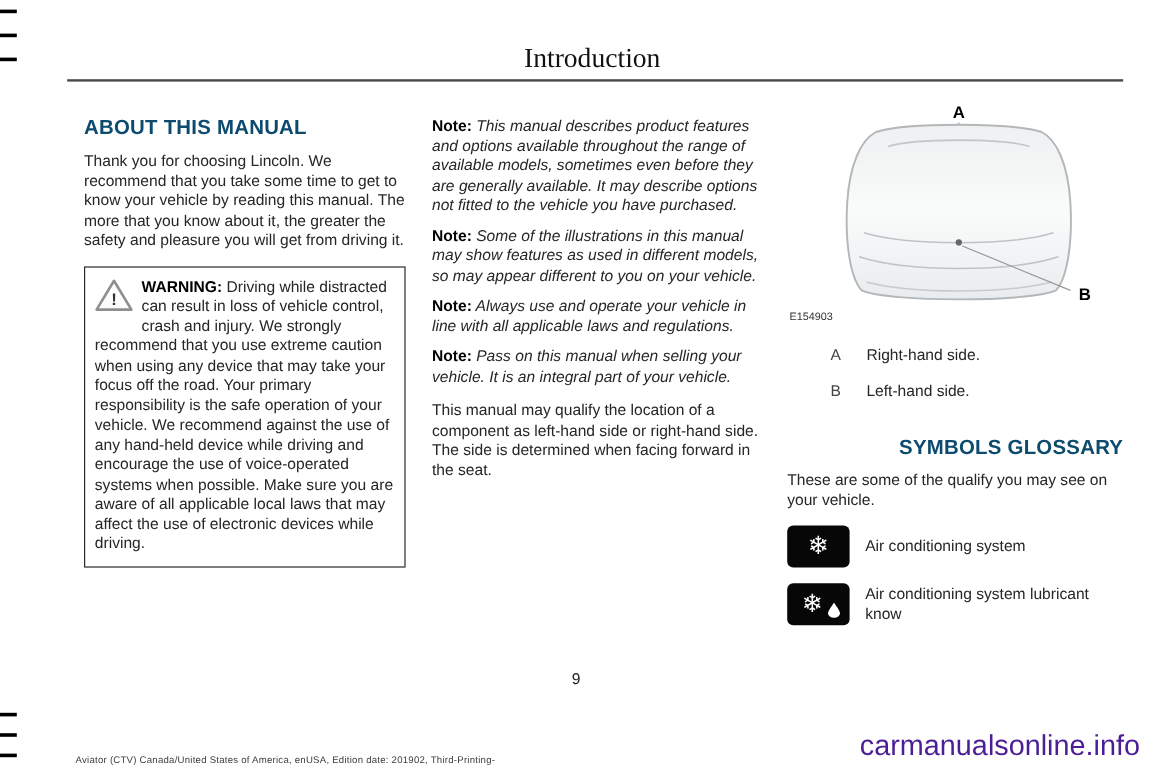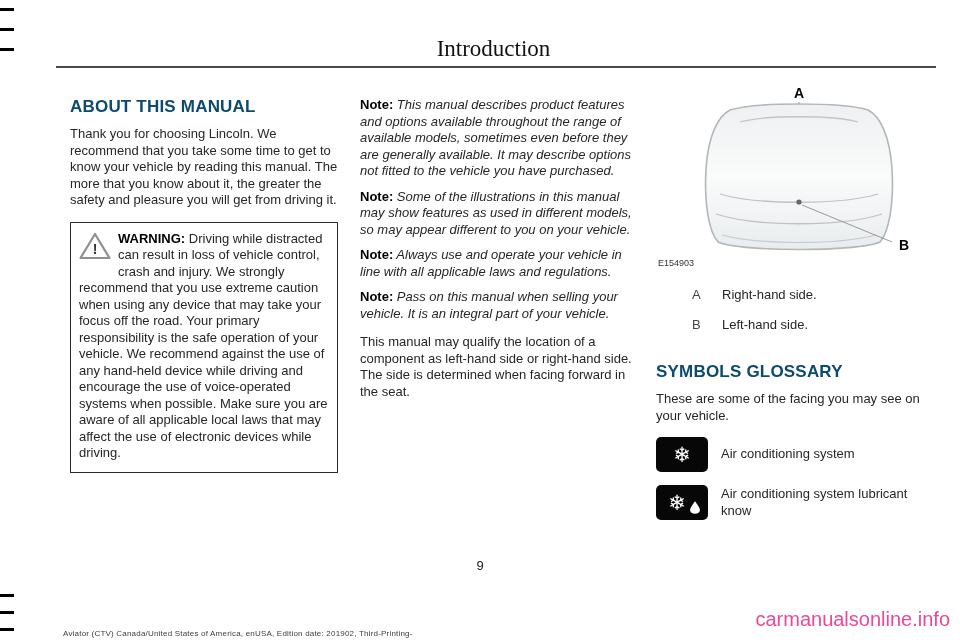--- a/index.html
+++ b/index.html
@@ -47,21 +47,21 @@
   .note-text  { font-style:italic; }
   .closing { margin-top:12px; }
   
   .figure-wrap { position:relative; width:280px; }
   .figure-code { font-size:9px; color:#333; margin:-2px 0 0 2px; }
   .legend { margin-top:14px; }
   .legend-row { display:flex; font-size:13px; line-height:16px; padding:5px 0 9px 36px; }
   .legend-key { width:30px; color:#444; flex:0 0 auto; }
   .legend-desc { color:#262626; }
   
-  .symbols-title { margin-top:20px; }
+  .symbols-title { margin-top:20px;text-align:right; }
   .symbols-intro { margin-top:2px; }
   .symbol-row { display:flex; align-items:center; gap:13px; margin-top:13px; }
   .sym-icon {
     width:52px; height:35px; flex:0 0 auto;
     background:#070707; border-radius:5px;
     color:#fff; display:flex; align-items:center; justify-content:center;
     font-size:21px; position:relative;
   }
   .sym-icon .glyph-shift { margin-right:10px; }
   .sym-icon svg.droplet { position:absolute; right:8px; bottom:6px; }
@@ -70,21 +70,21 @@
   .page-number {
     position:absolute; top:558px; left:0; width:100%;
     text-align:center; font-size:13px; color:#222;
   }
   .footer-text {
     position:absolute; top:601px; left:63px;
     font-size:8px; color:#3d3d3d; letter-spacing:.2px;margin-top:28px;
   }
   .watermark {
     position:absolute; top:608px; right:10px;
-    font-size:20px; color:#ec4899;
+    font-size:24px; color:#4c1d95;
   }
   
   .fig-letter { font:700 14px "Liberation Sans", sans-serif; fill:#000; }
 </style>
 </head>
 <body>
 
 <div class="mark" style="top:8px;"></div>
 <div class="mark" style="top:28px;"></div>
 <div class="mark" style="top:48px;"></div>
@@ -165,21 +165,21 @@
       <span class="legend-key">A</span>
       <span class="legend-desc">Right-hand side.</span>
     </div>
     <div class="legend-row">
       <span class="legend-key">B</span>
       <span class="legend-desc">Left-hand side.</span>
     </div>
   </div>
 
   <div class="section-title symbols-title">SYMBOLS GLOSSARY</div>
-  <p class="body-text symbols-intro">These are some of the facing you may see on your vehicle.</p>
+  <p class="body-text symbols-intro">These are some of the qualify you may see on your vehicle.</p>
 
   <div class="symbol-row">
     <span class="sym-icon">
       <span>❄</span>
     </span>
     <span class="symbol-label">Air conditioning system</span>
   </div>
 
   <div class="symbol-row">
     <span class="sym-icon">

